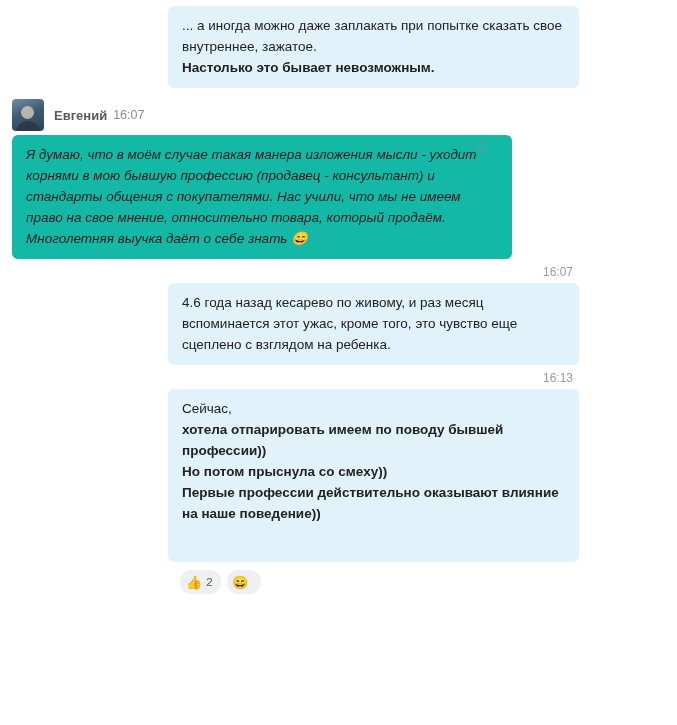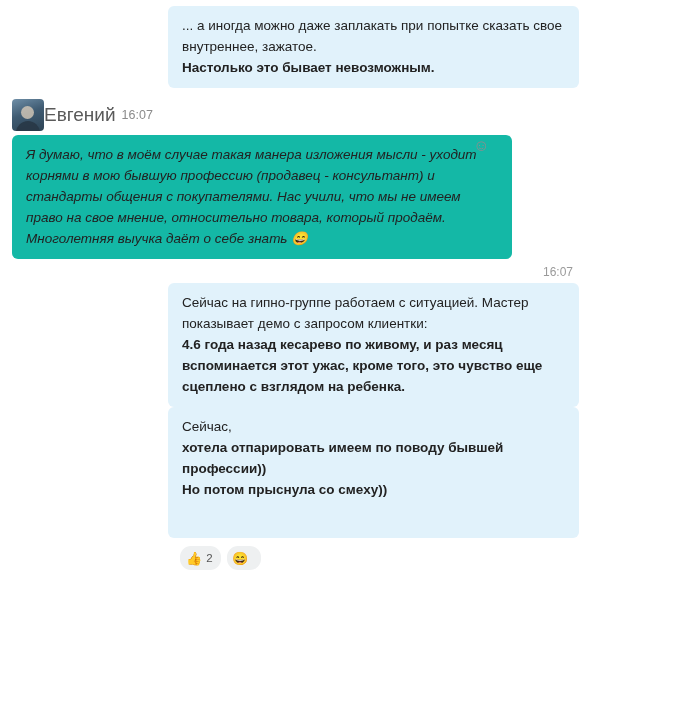--- a/index.html
+++ b/index.html
@@ -86,22 +86,24 @@
     content: "";
     position: absolute;
     left: 4px;
     bottom: -6px;
     width: 24px;
     height: 16px;
     border-radius: 12px 12px 0 0;
     background: rgba(40, 55, 70, 0.9);
   }
   .sender-name {
-    font-size: 19px;
+    margin-left: 10px;
+    font-size: 13px;
     color: #5a5a5a;
+    font-weight: bold;
   }
   .sender-time {
     margin-left: 6px;
     font-size: 12.5px;
     color: #8b8b8b;
   }
   .timestamp {
     text-align: right;
     font-size: 12px;
     color: #9a9a9a;
@@ -175,30 +177,31 @@
   <div class="row in">
     <div class="bubble in">
       <div class="para">Я думаю, что в моём случае такая манера изложения мысли - уходит корнями в мою бывшую профессию  (продавец - консультант) и стандарты общения с покупателями. Нас учили, что мы не имеем право на свое мнение, относительно товара, который продаём. Многолетняя выучка даёт о себе знать 😄</div>
     </div>
   </div>
   <div class="smile-icon">☺</div>
 
   <div class="timestamp">16:07</div>
   <div class="row out">
     <div class="bubble out">
-      <div class="para">Сейчас на гипно-группе работаем с ситуацией. Мастер показывает демо с запросом клиентки:</div>
       <div class="para">4.6 года назад кесарево по живому, и раз месяц вспоминается этот ужас, кроме того, это чувство еще сцеплено с взглядом на ребенка.</div>
     </div>
   </div>
 
+  <div class="timestamp">16:13</div>
   <div class="row out">
     <div class="bubble out">
       <div class="para">Сейчас,</div>
       <div class="para">хотела отпарировать имеем по поводу бывшей профессии))</div>
       <div class="para">Но потом прыснула со смеху))</div>
+      <div class="para">Первые профессии действительно оказывают влияние на наше поведение))</div>
       <div class="gap"></div>
       <div class="gap"></div>
       <div class="para"></div>
     </div>
   </div>
 
   <div class="reactions">
     <div class="reaction">
       <span class="glyph">👍</span>
       <span>2</span>

